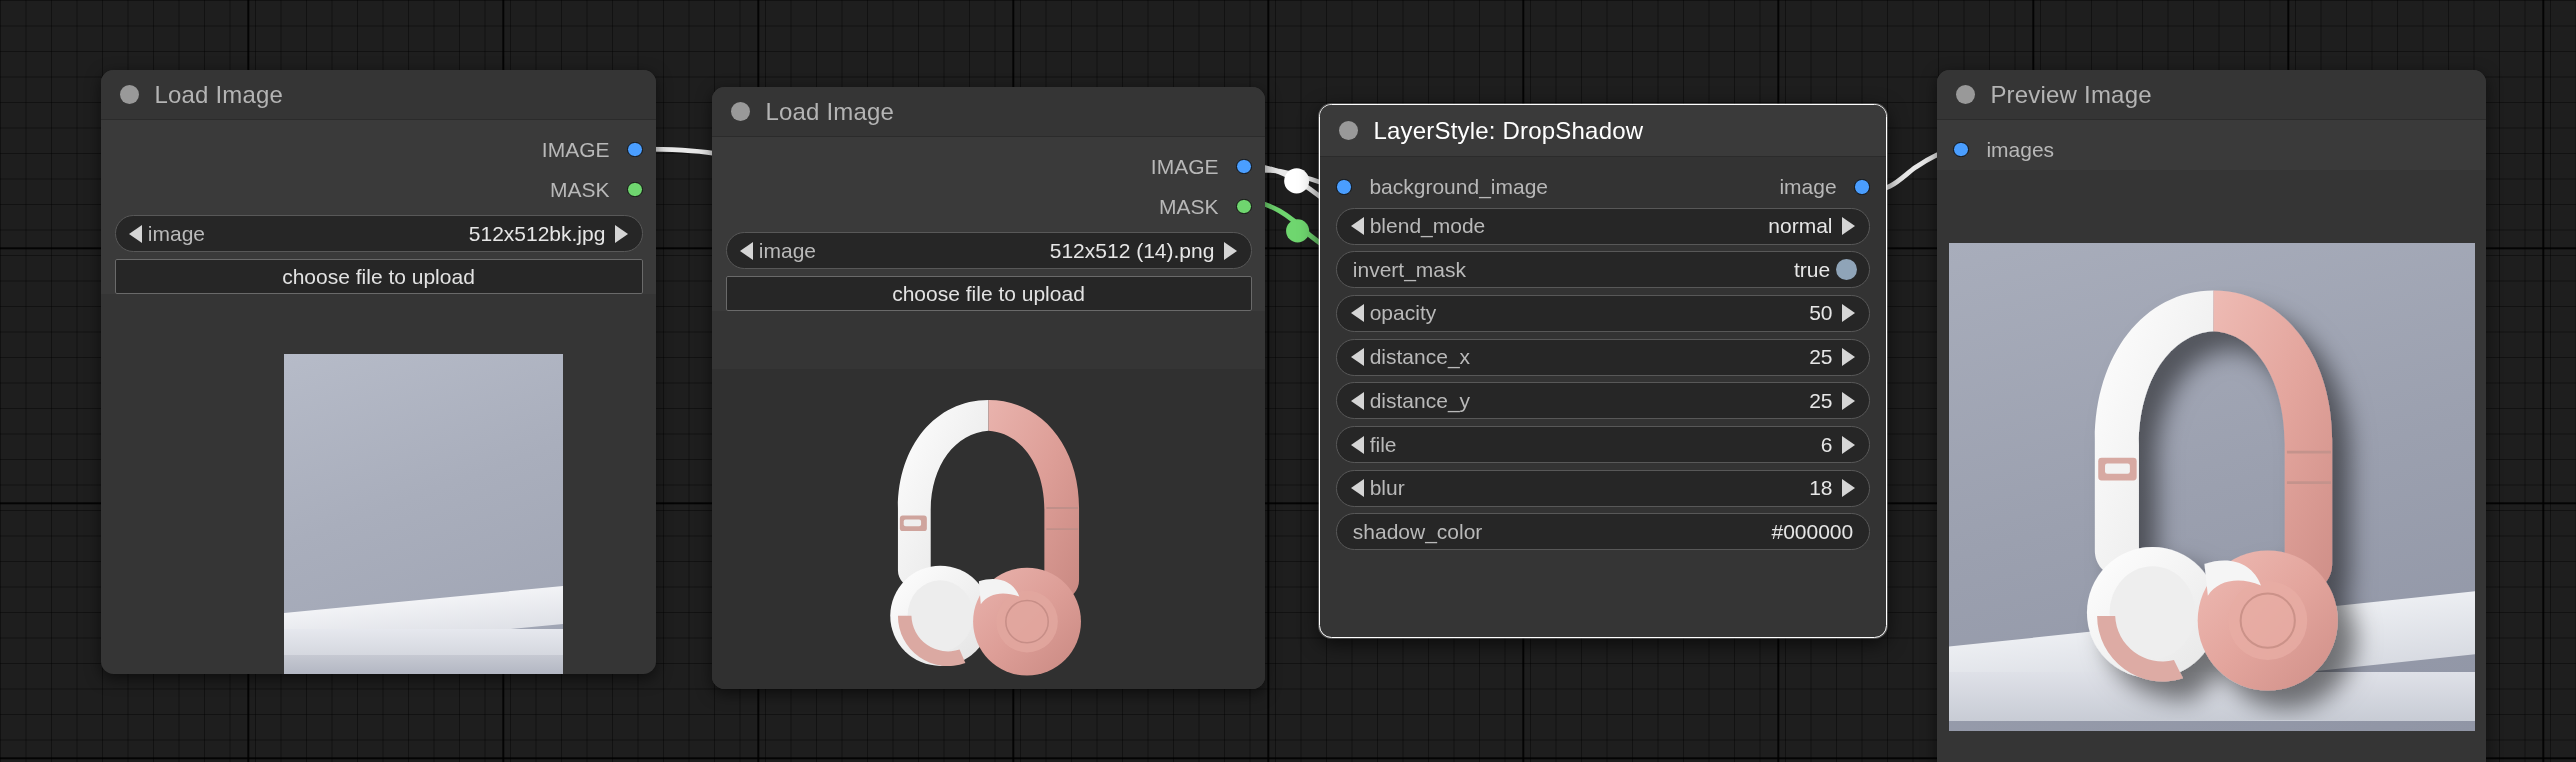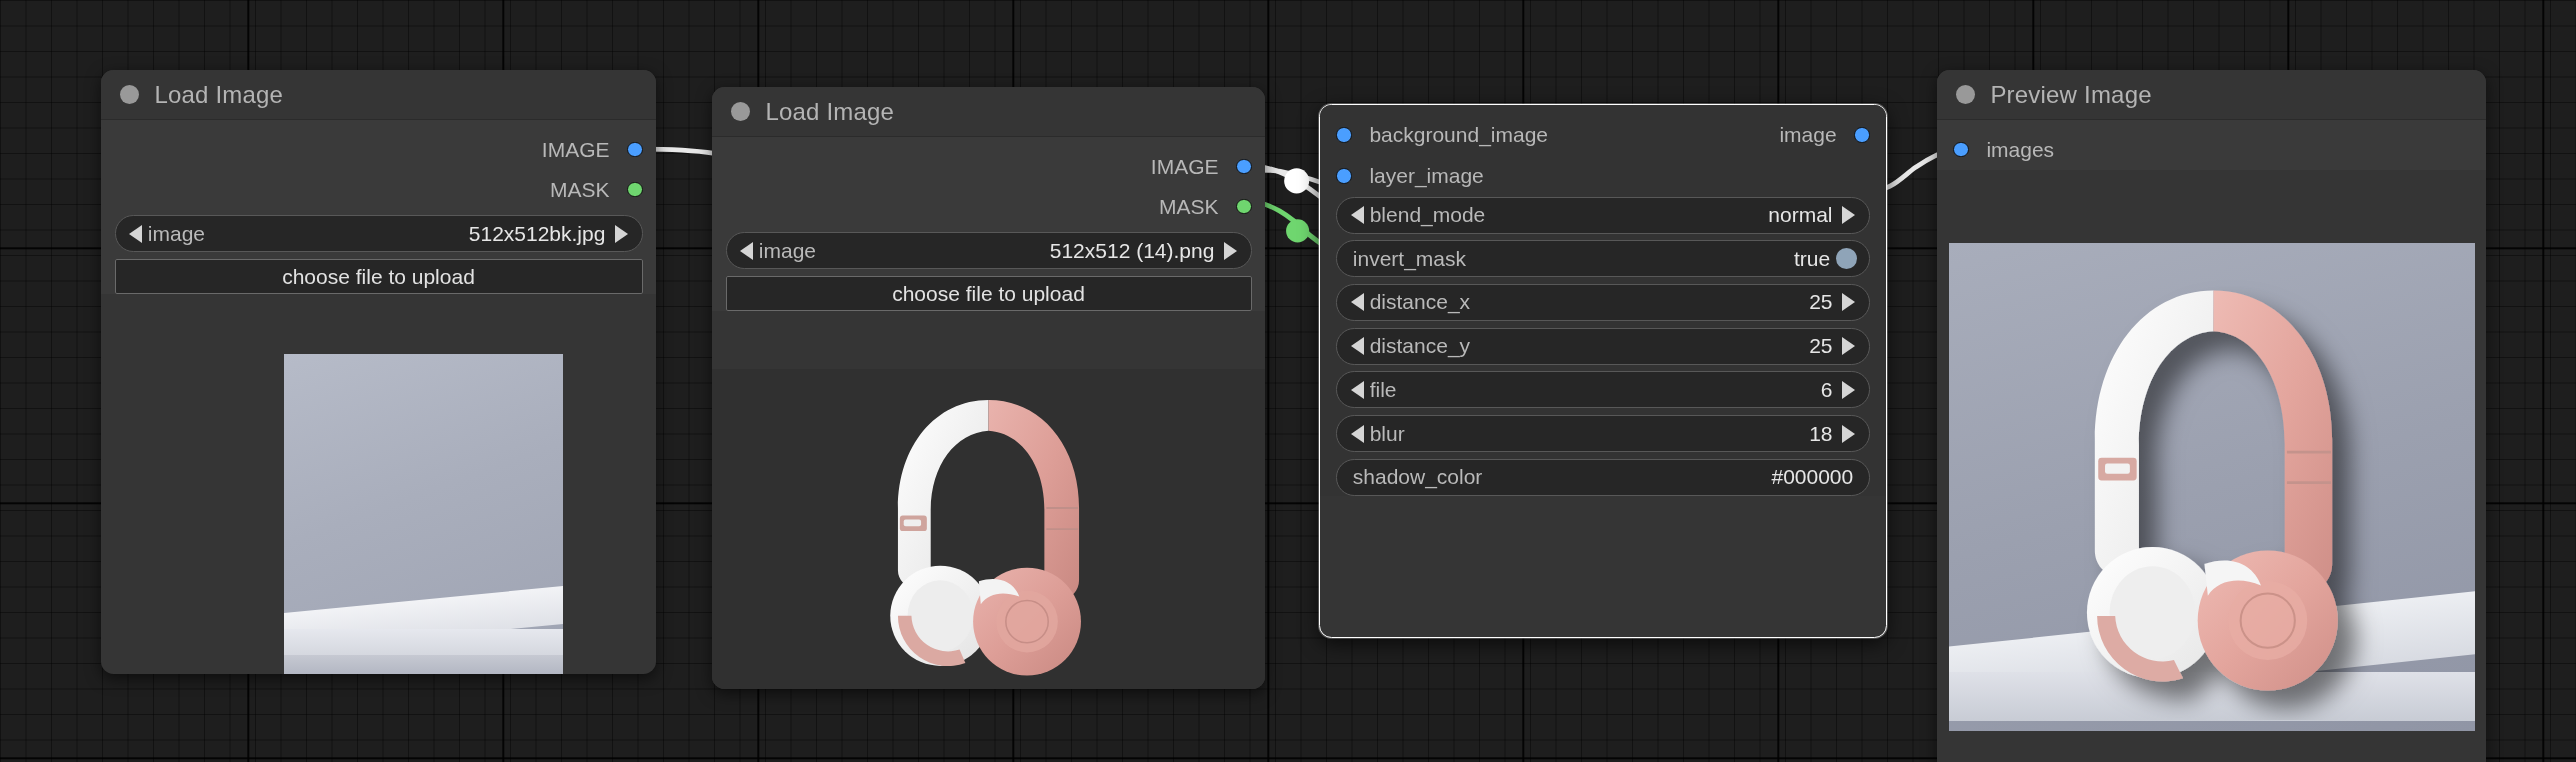--- a/index.html
+++ b/index.html
@@ -359,52 +359,58 @@
       <ellipse cx="190" cy="258" rx="56" ry="56" fill="url(#roseA)"></ellipse>
       <ellipse cx="190" cy="258" rx="32" ry="32" fill="#e2a79f" opacity="0.85"></ellipse>
       <ellipse cx="190" cy="258" rx="22" ry="22" fill="none" stroke="#c78e87" stroke-width="1.6"></ellipse>
 
       <path d="M140,216 C160,210 176,216 182,232 C166,226 150,228 142,240 Z" fill="#f3f3f3"></path>
     </svg>
   </div>
 </div>
 
 <div class="node selected" id="node3" style="left:1319px; top:104px; width:568px; height:534px;">
+  <div class="node-title" style="height:52px;">
+    <div class="collapse-dot"></div>
+    <div class="node-title-text">LayerStyle: DropShadow</div>
+  </div>
   <div class="node-body" style="padding:9.6px 16.4px 0 16.4px;">
 
     <div style="position:relative;">
       <div class="slot-row in" style="height:41px;text-align:center;">
         <span class="slot-dot image-type" style="left:0px;"></span>
         <span class="slot-label">background_image</span>
       </div>
       <div class="slot-row out" style="position:absolute; right:0; top:0; height:41px;">
         <span class="slot-label">image</span>
         <span class="slot-dot image-type" style="right:0px;"></span>
       </div>
     </div>
 
-    <div class="slot-row in" style="height:41px;">
-      <span class="slot-dot image-type" style="left:0px;"></span>
-      <span class="slot-label">layer_image</span>
-    </div>
 
 
     <div class="widget combo">
       <span class="arrow left"></span>
       <span class="wname">blend_mode</span>
       <span class="wval">normal</span>
       <span class="arrow right"></span>
     </div>
 
     <div class="widget" style="margin-top:4.8px;">
       <span class="wname">invert_mask</span>
       <span class="wval" style="padding-right:5.8px;">true</span>
       <span class="toggle-knob"></span>
     </div>
 
+    <div class="widget combo">
+      <span class="arrow left"></span>
+      <span class="wname">opacity</span>
+      <span class="wval">50</span>
+      <span class="arrow right"></span>
+    </div>
 
     <div class="widget combo">
       <span class="arrow left"></span>
       <span class="wname">distance_x</span>
       <span class="wval">25</span>
       <span class="arrow right"></span>
     </div>
 
     <div class="widget combo">
       <span class="arrow left"></span>

